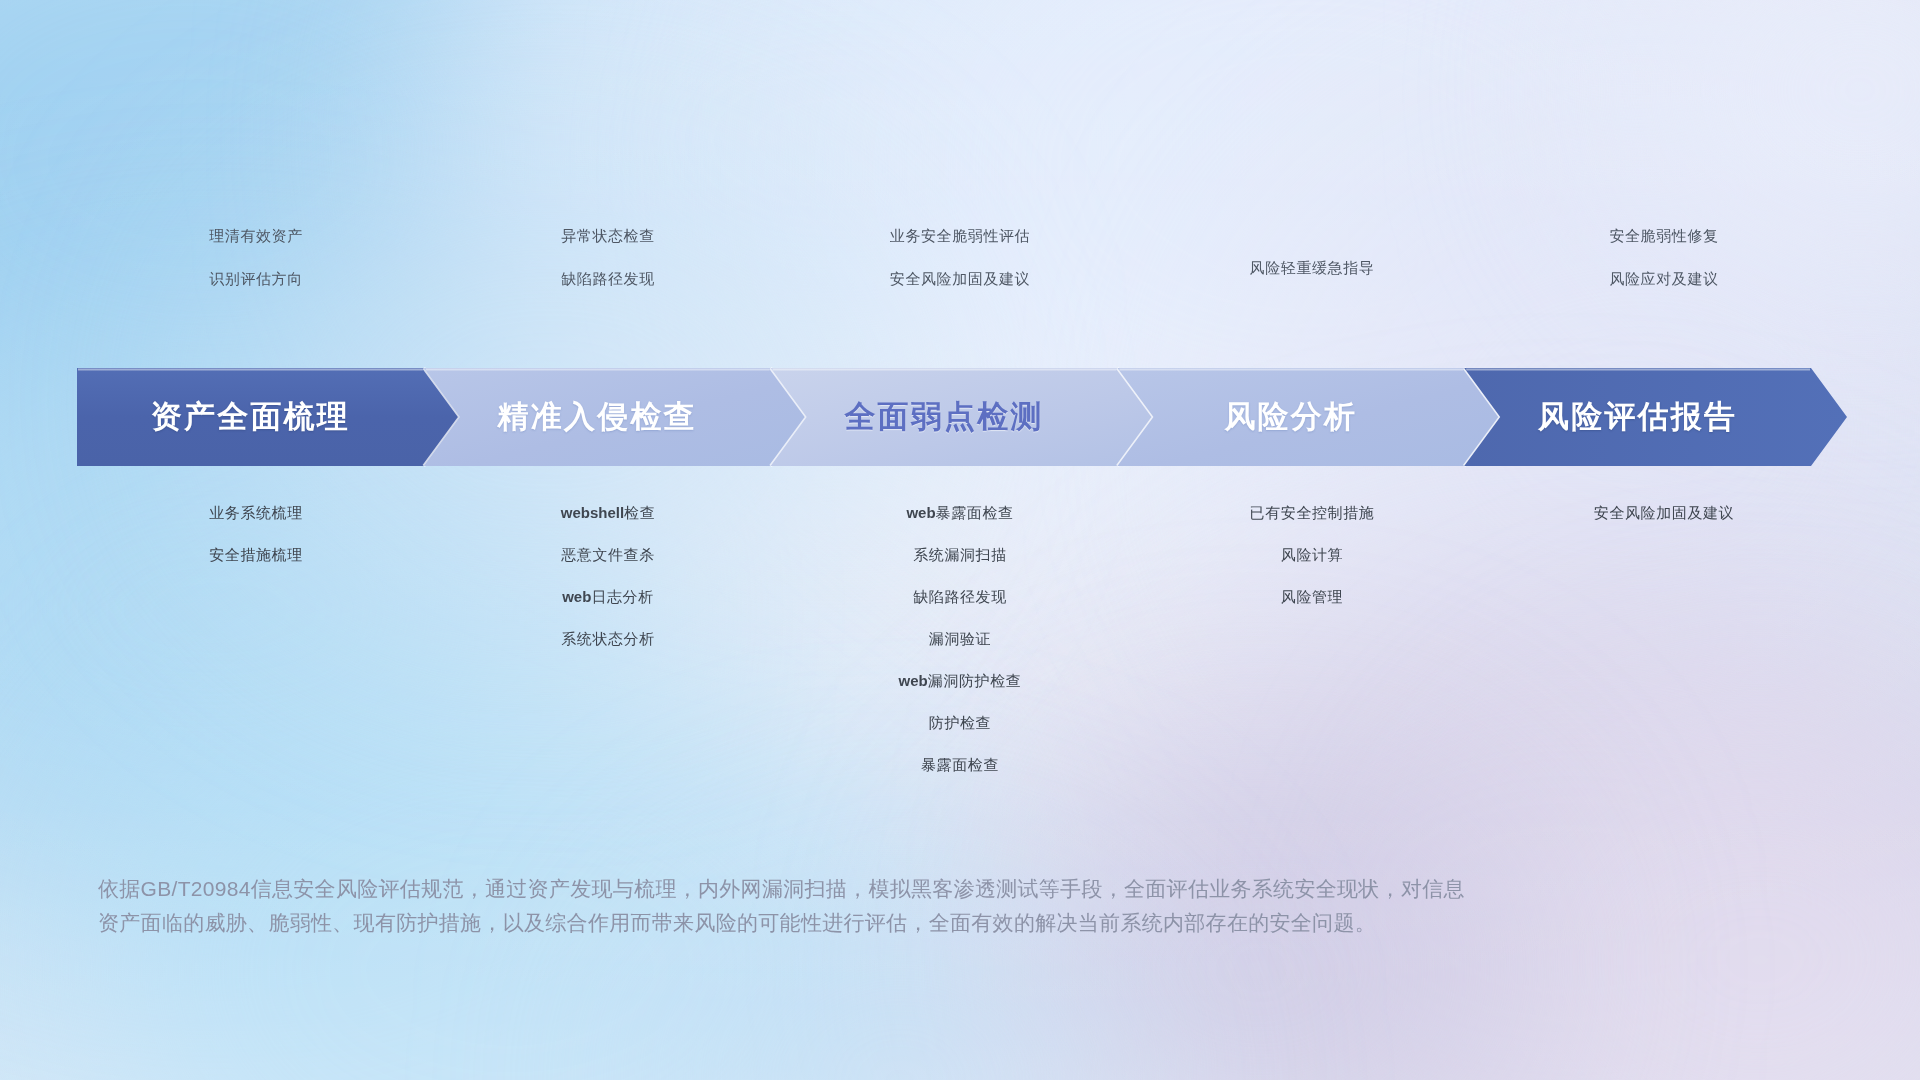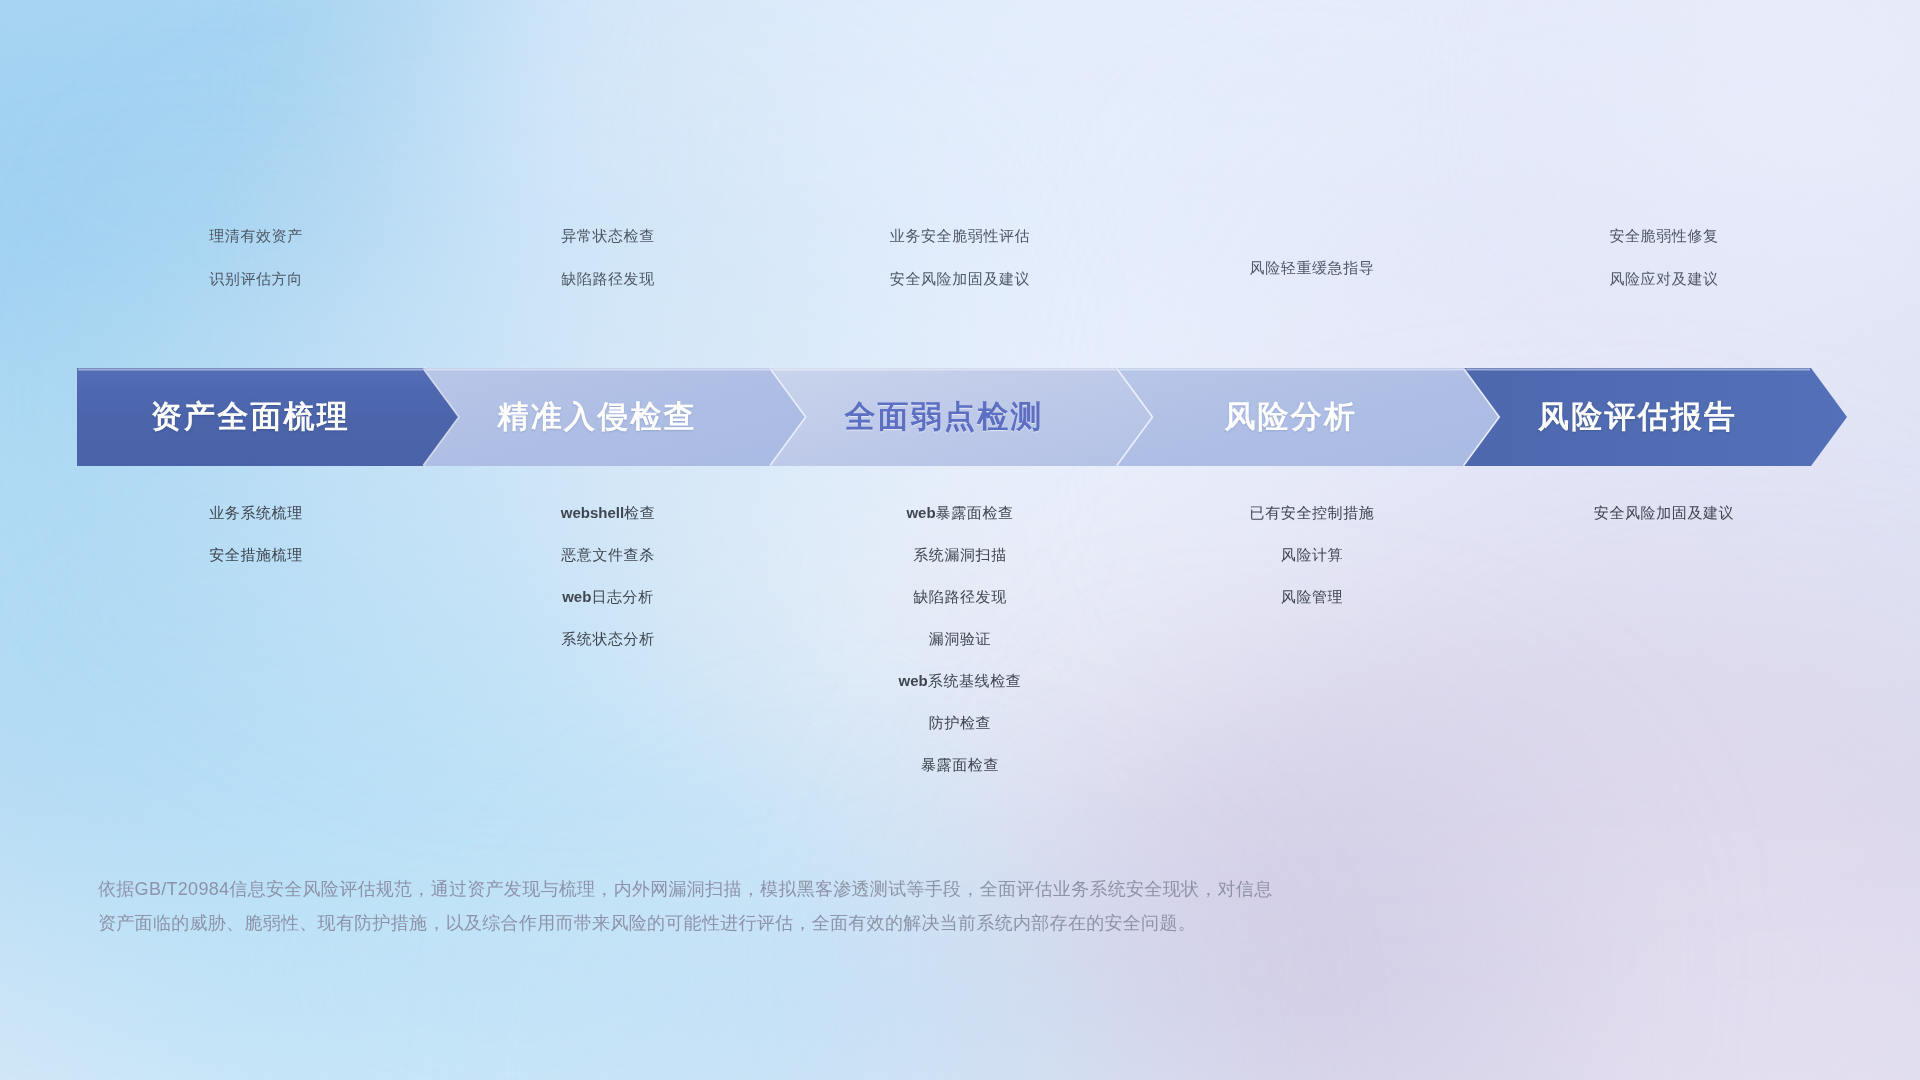--- a/index.html
+++ b/index.html
@@ -71,21 +71,21 @@
     font-size:31px;font-weight:700;letter-spacing:2.2px;white-space:nowrap;
     pointer-events:none;
   }
   .lab-dark{color:#ffffff;text-shadow:0 1px 2px rgba(40,60,110,.35);}
   .lab-light{color:#ffffff;text-shadow:0 1px 2px rgba(90,115,175,.30);}
   .lab-blue{color:#5d6fc2;text-shadow:0 1px 1px rgba(255,255,255,.55);}
 
   
   #footer{
     position:absolute;left:98px;top:872px;width:1600px;
-    font-size:18px;line-height:34px;color:#8d93a8;letter-spacing:.3px;
+    font-size:21px;line-height:34px;color:#8d93a8;letter-spacing:.3px;
   }
   #footer .fline{display:block;}
 </style>
 </head>
 <body>
 
 <div id="bg">
   <div class="base"></div>
   <div class="blob b1"></div>
   <div class="blob b2"></div>
@@ -189,21 +189,21 @@
         <div class="line"><span class="en">webshell</span><span>检查</span></div>
         <div class="line">恶意文件查杀</div>
         <div class="line"><span class="en">web</span><span>日志分析</span></div>
         <div class="line">系统状态分析</div>
       </div>
       <div class="cell">
         <div class="line"><span class="en">web</span><span>暴露面检查</span></div>
         <div class="line">系统漏洞扫描</div>
         <div class="line">缺陷路径发现</div>
         <div class="line">漏洞验证</div>
-        <div class="line"><span class="en">web</span><span>系统基线检查</span></div>
+        <div class="line"><span class="en">web</span><span>漏洞防护检查</span></div>
         <div class="line">防护检查</div>
         <div class="line">暴露面检查</div>
       </div>
       <div class="cell">
         <div class="line">已有安全控制措施</div>
         <div class="line">风险计算</div>
         <div class="line">风险管理</div>
       </div>
       <div class="cell">
         <div class="line">安全风险加固及建议</div>

